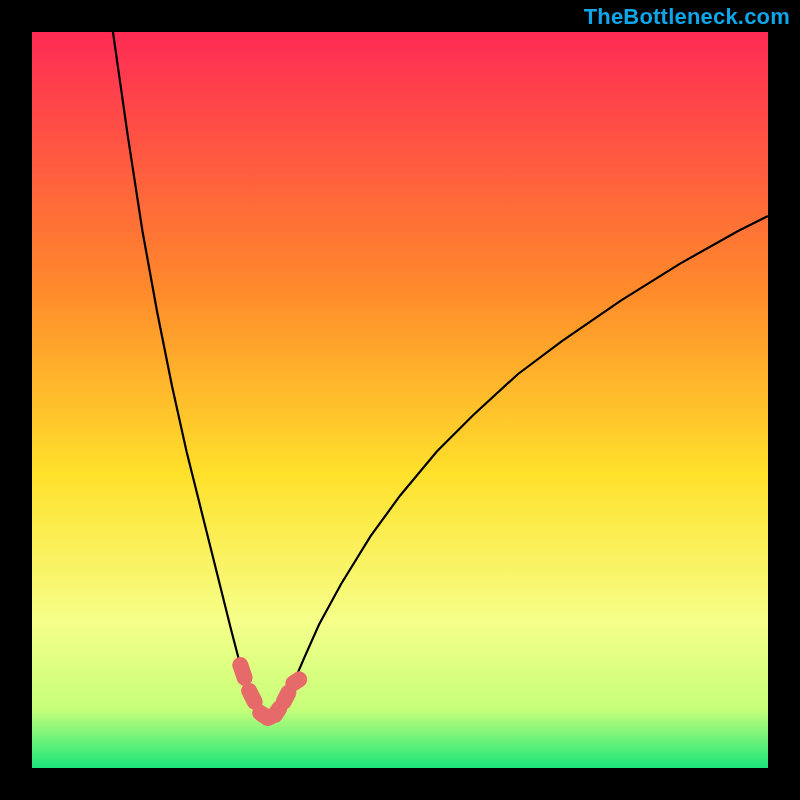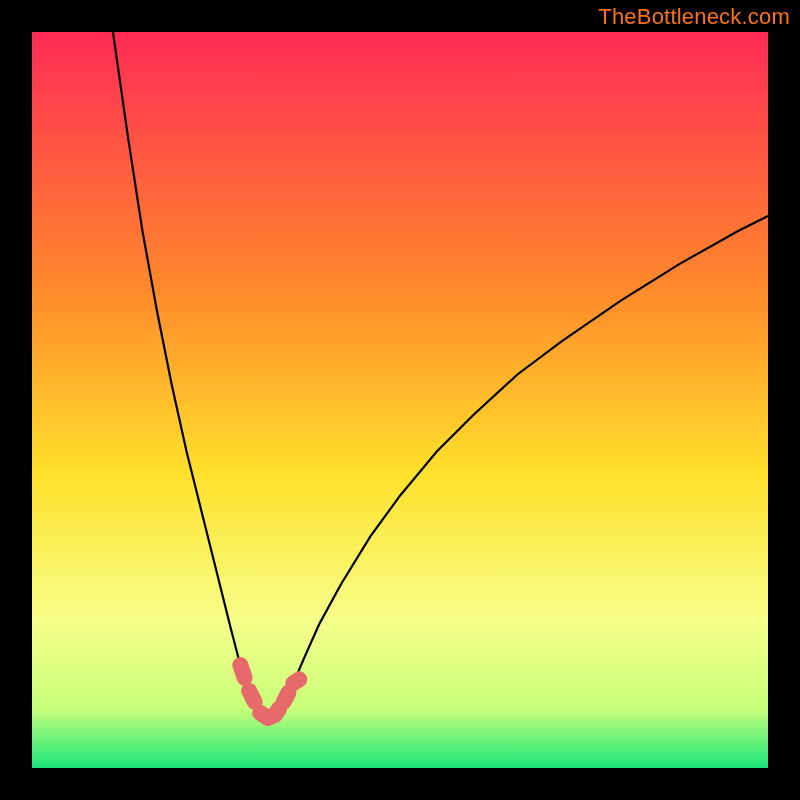--- a/index.html
+++ b/index.html
@@ -8,23 +8,23 @@
     height: 800px;
     background: #000;
     position: relative;
     font-family: Arial, Helvetica, sans-serif;
     overflow: hidden;
   }
   .watermark {
     position: absolute;
     top: 4px;
     right: 10px;
-    color: #f97316;
+    color: #0ea5e9;
     font-size: 22px;
-    font-weight: 400;
+    font-weight: 700;
     z-index: 10;
     letter-spacing: 0.2px;
     margin-left: 20px;
   }
   .plot {
     position: absolute;
     left: 32px;
     top: 32px;
     width: 736px;
     height: 736px;

